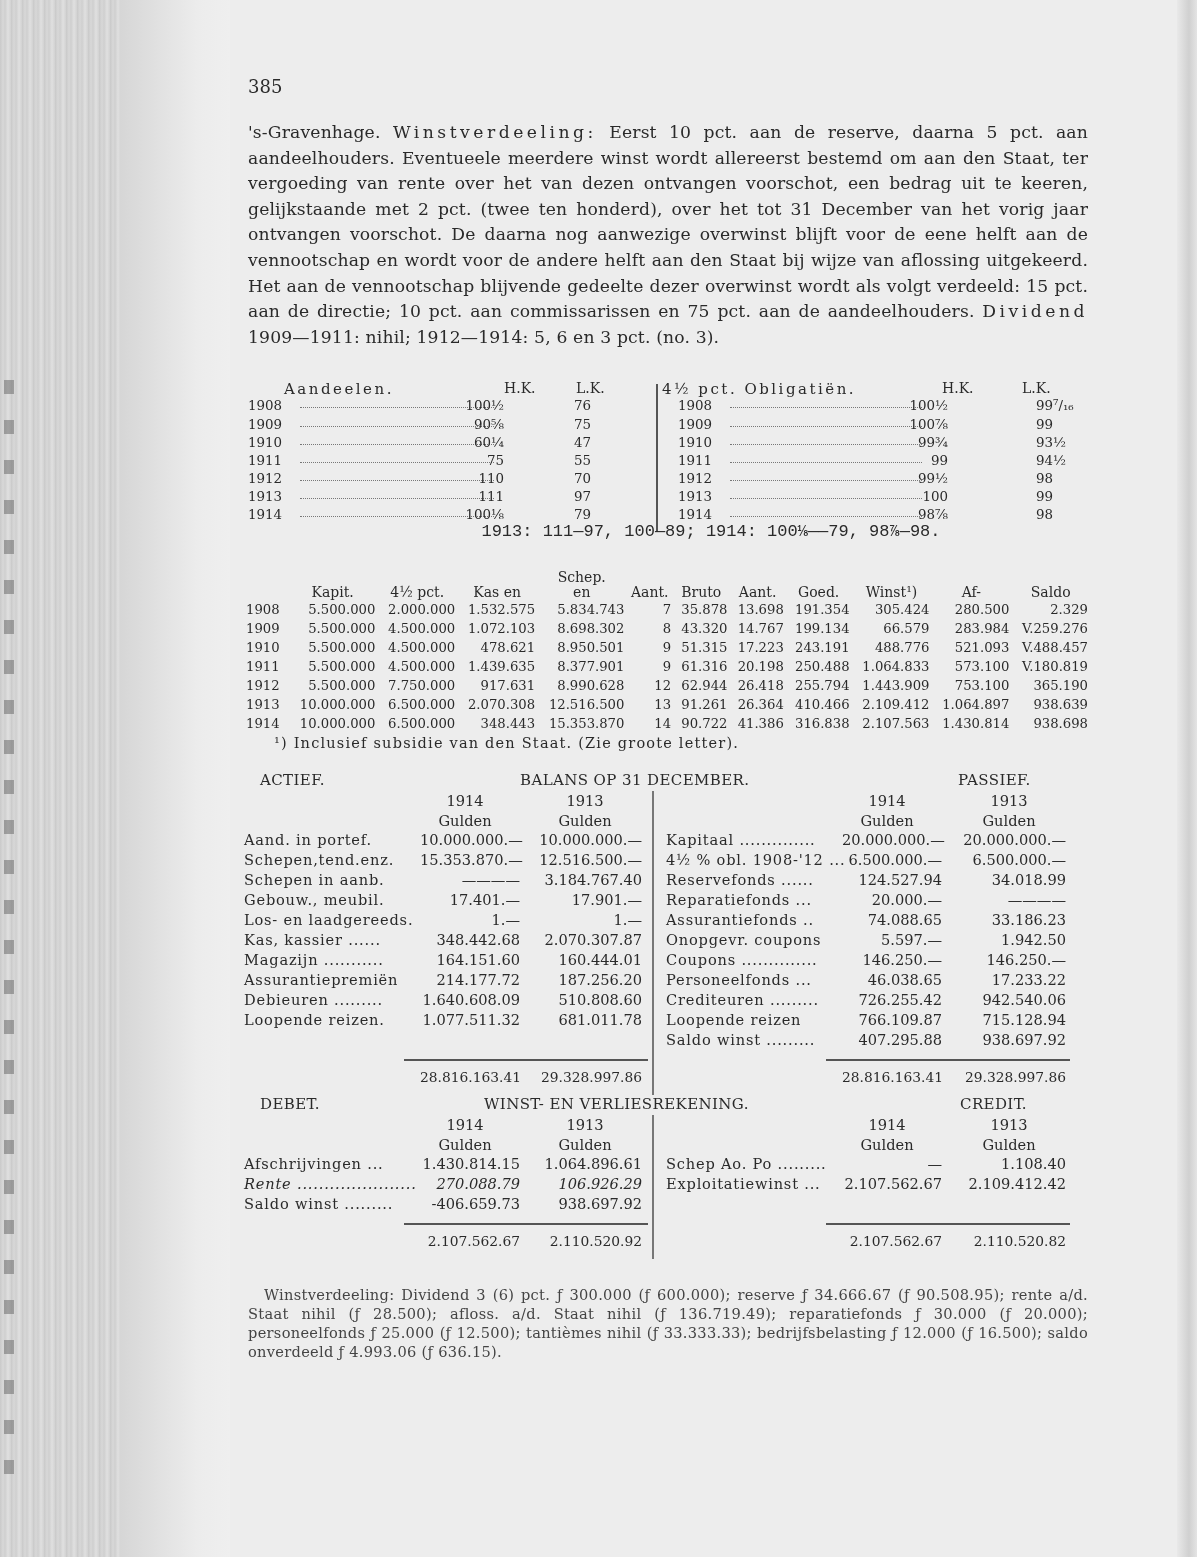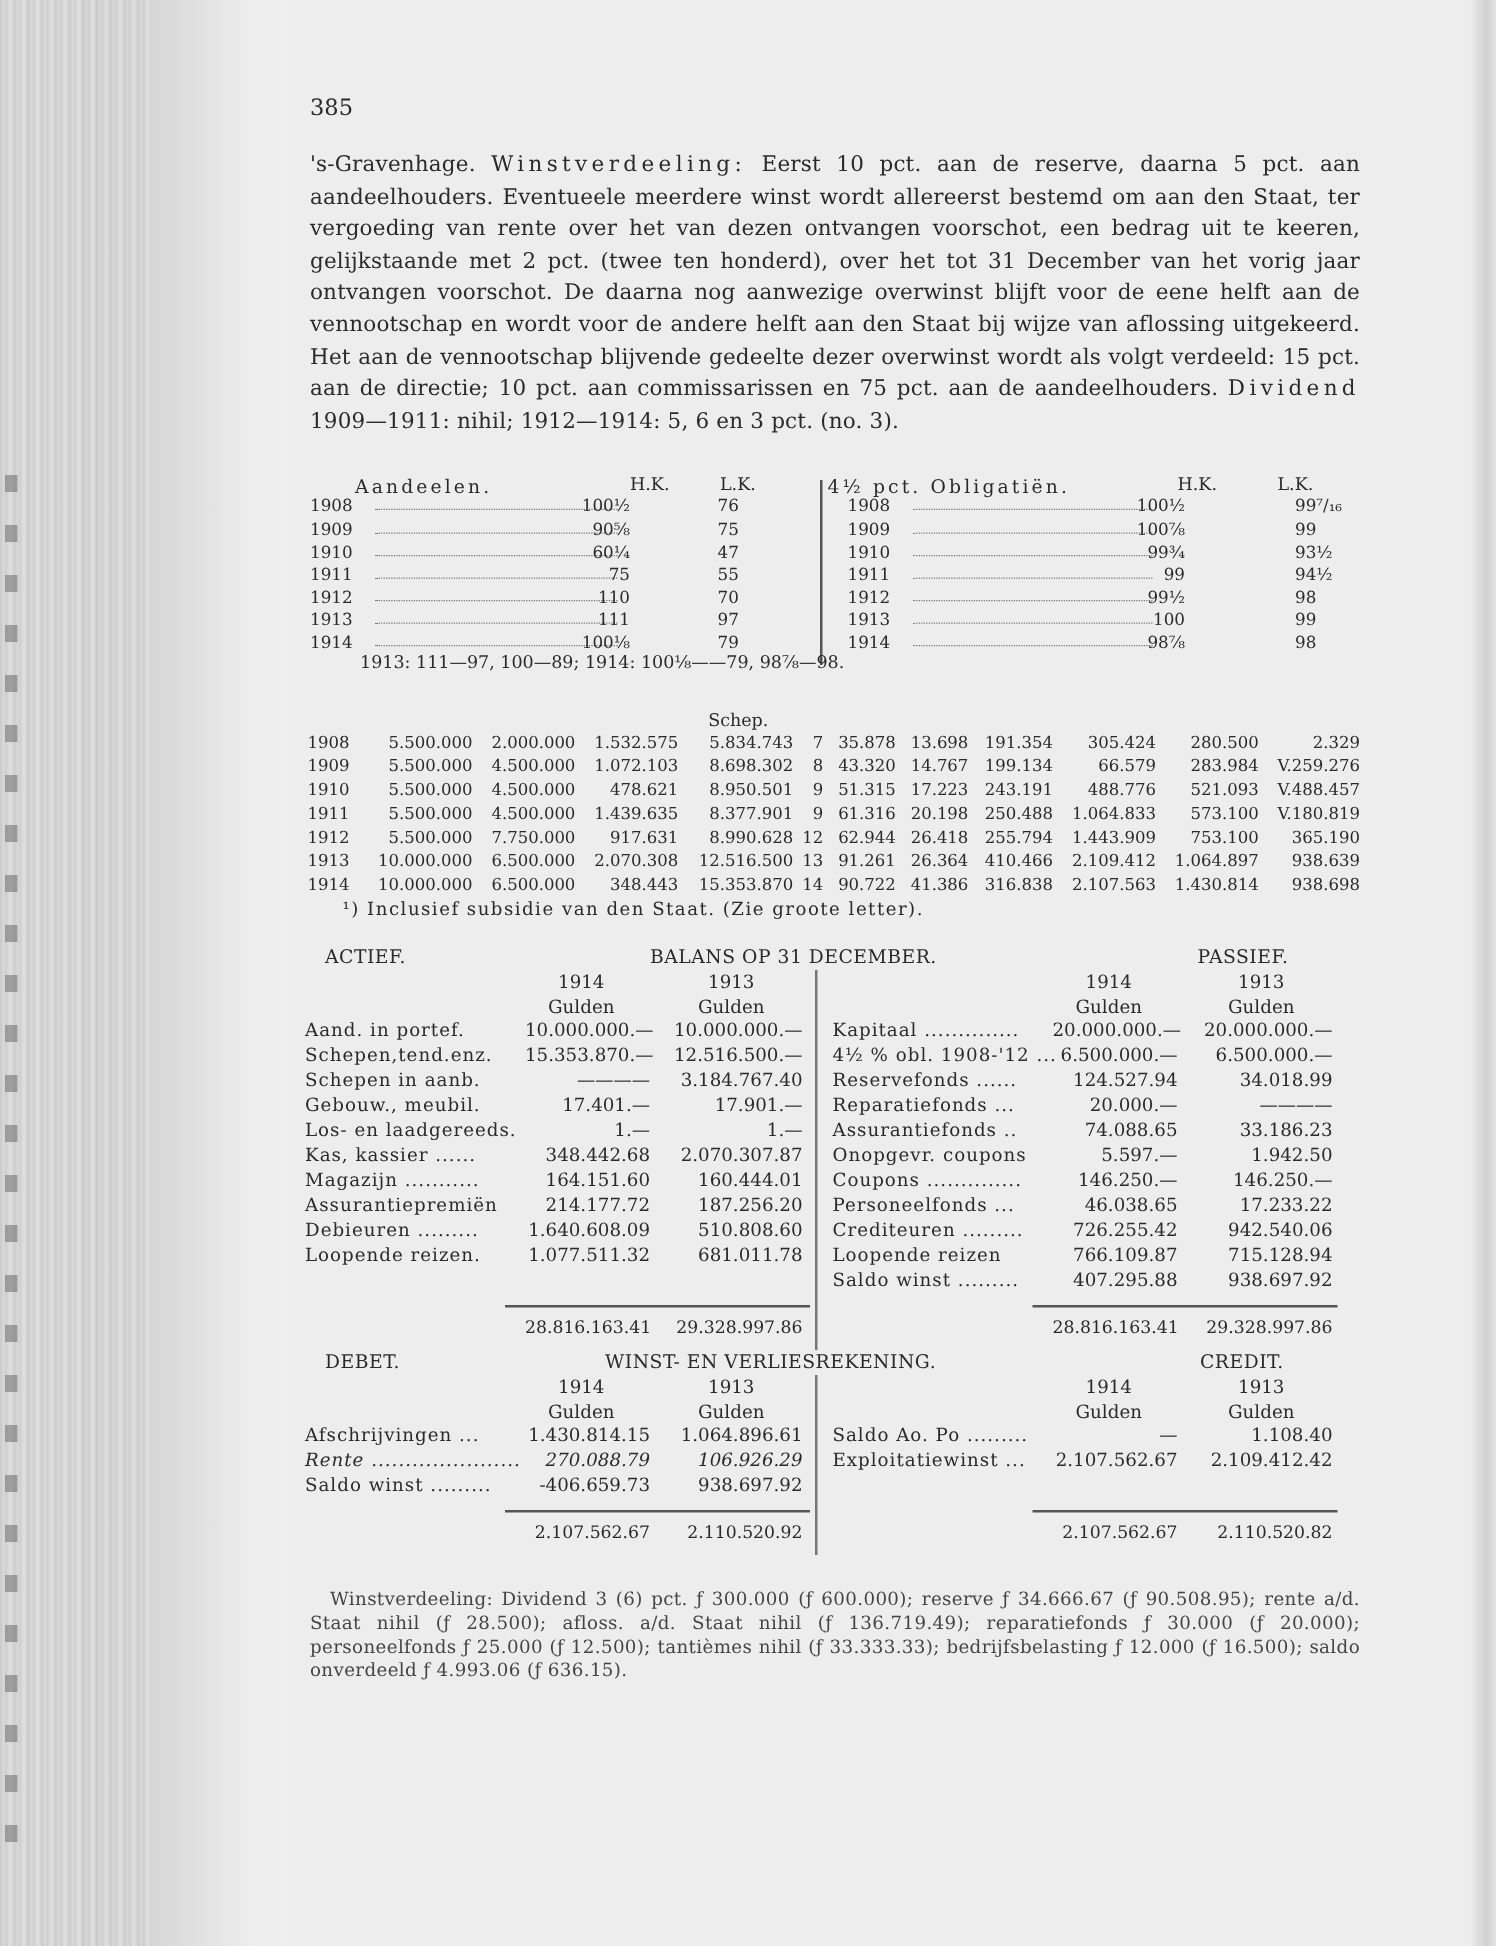--- a/index.html
+++ b/index.html
@@ -32,21 +32,21 @@
 
   .koers { position: relative; margin-top: 30px; height: 160px; font-size: 13.4px; }
   .koers .col { position: absolute; top: 0; }
   .koers .hdr { font-size: 15px; letter-spacing: 2.5px; height: 18px; }
   .koers .hk, .koers .lk { position: absolute; top: 0; font-size: 14px; letter-spacing: 0; }
   .k-row { height: 18.2px; position: relative; white-space: nowrap; }
   .k-row .yr { position: absolute; left: 0; }
   .k-row .dots { position: absolute; border-bottom: 1.5px dotted #777; height: 9px; }
   .k-row .v1, .k-row .v2 { position: absolute; text-align: right; }
   .vsep { position: absolute; left: 408px; top: 4px; width: 1.5px; height: 148px; background: #555; }
-  .koers-note { text-align: left; font-size: 14px; margin-top: 2px; padding-left: 40px; }
+  .koers-note { text-align: center; font-size: 17px; margin-top: 2px; padding-left: 40px; font-family: Liberation Mono, monospace; }
 
   .stats { margin-top: 30px; font-size: 13.2px; }
   .stats table { border-collapse: collapse; width: 846px; margin-left: -4px; }
   .stats th { font-weight: normal; font-size: 14px; line-height: 15px; padding: 0 2px; text-align: center; white-space: nowrap; vertical-align: bottom; }
   .stats td { padding: 0 2px; text-align: right; height: 19px; white-space: nowrap; }
   .stats td.yr { text-align: left; width: 40px; }
   .footnote { font-size: 14.5px; letter-spacing: 1.2px; padding-left: 26px; margin-top: 2px; }
 
   .acct { position: relative; margin-top: 20px; font-size: 14.6px; }
   .acct-head { position: relative; height: 20px; font-size: 15px; letter-spacing: .4px; }
@@ -194,20 +194,34 @@
             <th></th>
             <th></th>
             <th>Schep.</th>
             <th></th>
             <th></th>
             <th></th>
             <th></th>
             <th></th>
             <th></th>
             <th></th>
+          </tr>
+          <tr>
+            <th></th>
+            <th>Kapit.</th>
+            <th>4½ pct.</th>
+            <th>Kas en</th>
+            <th>en</th>
+            <th>Aant.</th>
+            <th>Bruto</th>
+            <th>Aant.</th>
+            <th>Goed.</th>
+            <th>Winst¹)</th>
+            <th>Af-</th>
+            <th>Saldo</th>
           </tr>
         </thead>
       <tbody id="stats-body">
           <tr>
             <td class="yr">1908</td>
             <td>5.500.000</td>
             <td>2.000.000</td>
             <td>1.532.575</td>
             <td>5.834.743</td>
             <td>7</td>
@@ -461,21 +475,21 @@
           <span class="lbl">Rente ......................</span>
           <span class="a1" style="left: 176px; width: 100px;">270.088.79</span>
           <span class="a2" style="left: 290px; width: 108px;">106.926.29</span>
         </div>
         <div class="arow" style="left: -4px; top: 80px; width: 420px;">
           <span class="lbl">Saldo winst .........</span>
           <span class="a1" style="left: 176px; width: 100px;">-406.659.73</span>
           <span class="a2" style="left: 290px; width: 108px;">938.697.92</span>
         </div>
         <div class="arow" style="left: 418px; top: 40px; width: 420px;">
-          <span class="lbl">Saldo Ao. Po .........</span>
+          <span class="lbl">Schep Ao. Po .........</span>
           <span class="a1" style="left: 176px; width: 100px;">—</span>
           <span class="a2" style="left: 292px; width: 108px;">1.108.40</span>
         </div>
         <div class="arow" style="left: 418px; top: 60px; width: 420px;">
           <span class="lbl">Exploitatiewinst ...</span>
           <span class="a1" style="left: 176px; width: 100px;">2.107.562.67</span>
           <span class="a2" style="left: 292px; width: 108px;">2.109.412.42</span>
         </div>
         <div class="sumline" style="left: 156px; top: 108px; width: 244px;"></div>
         <div class="sumline" style="left: 578px; top: 108px; width: 244px;"></div>

